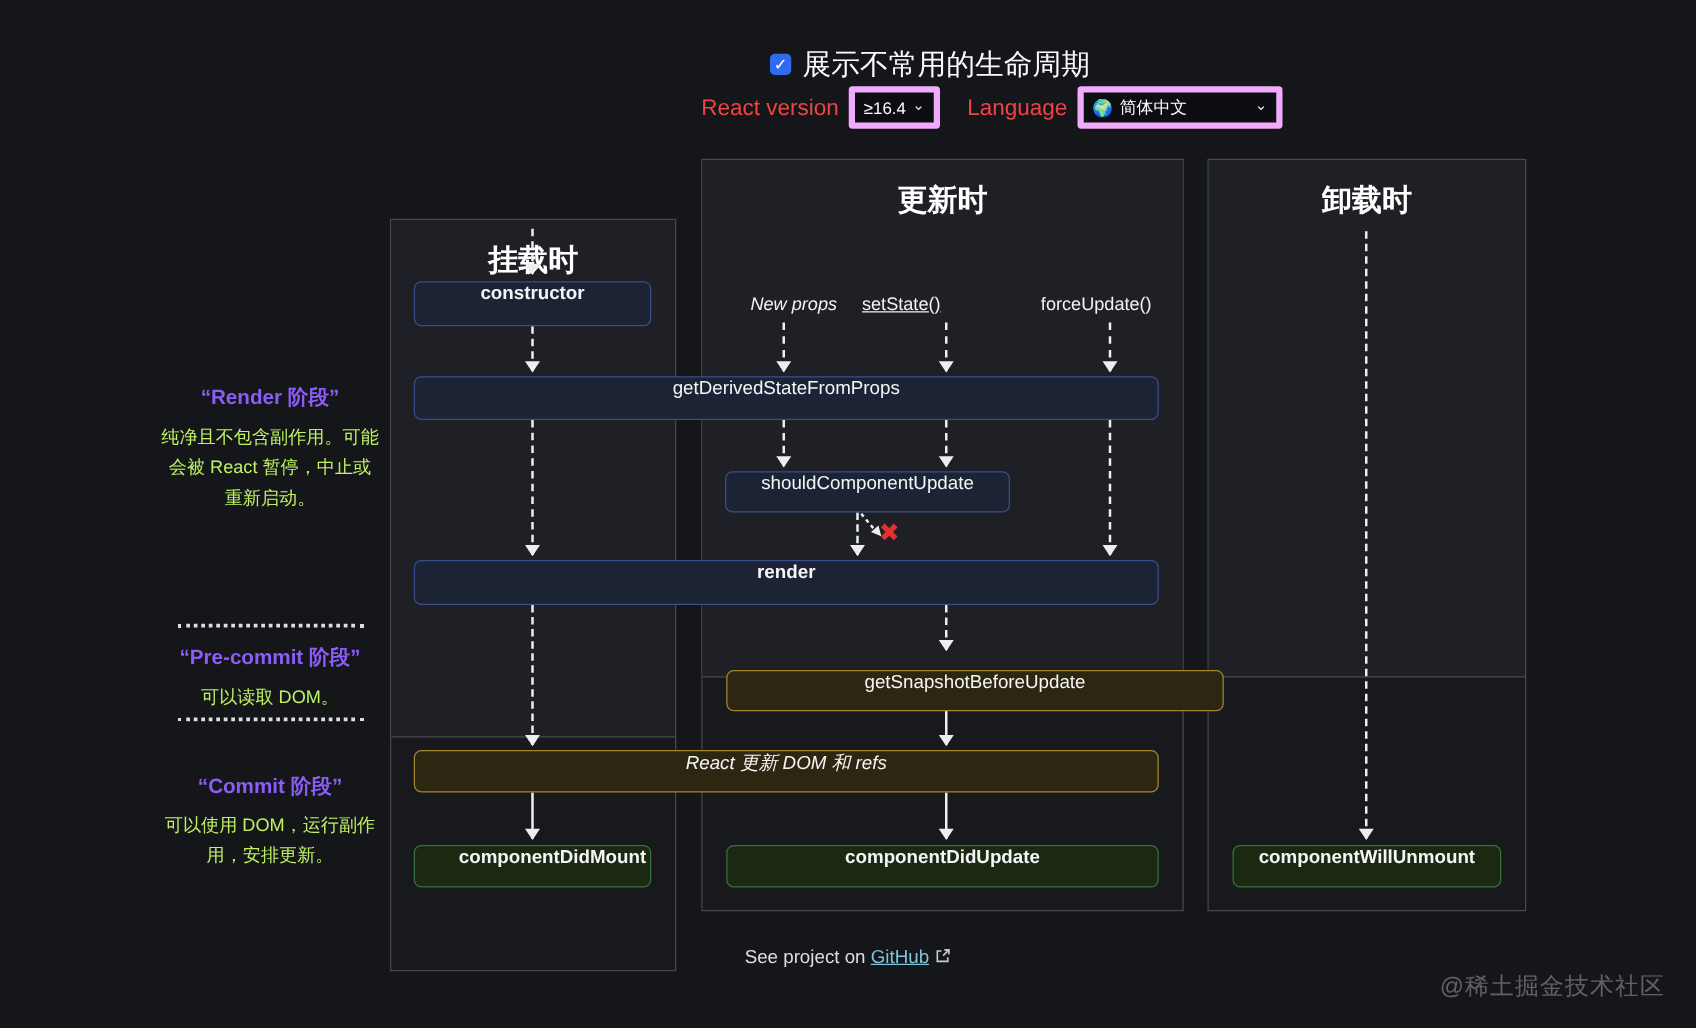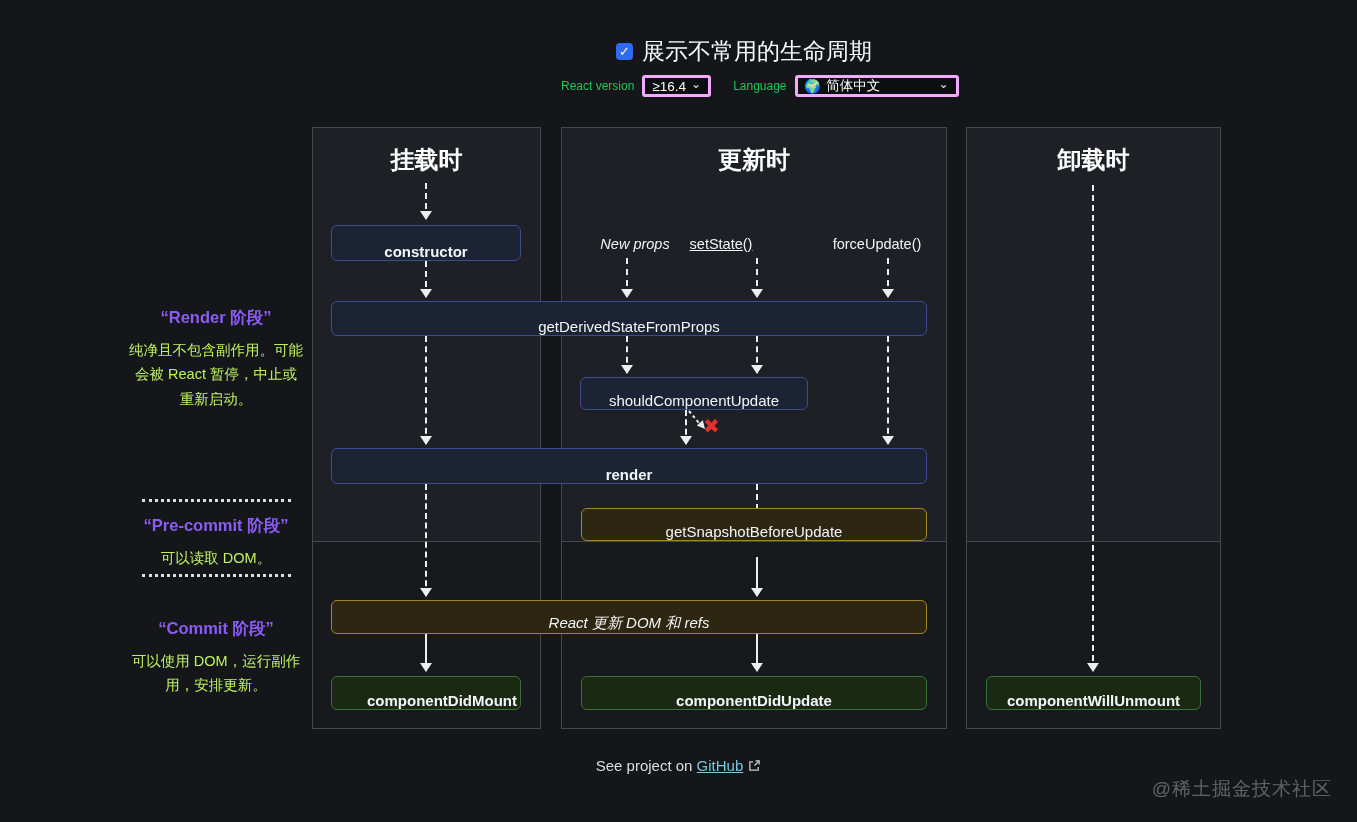--- a/index.html
+++ b/index.html
@@ -6,35 +6,35 @@
   html,body { background:#151619; }
   body { font-family:"Liberation Sans","DejaVu Sans",sans-serif; color:#f2f3f5; }
   #stage { position:relative; width:1357px; height:822px; background:#151619; overflow:hidden; }
 
   
   .title-row { position:absolute; left:616px; top:36px; display:flex; align-items:center; gap:9px; }
   .checkbox { width:17px; height:17px; border-radius:4px; background:#2e6bf0; color:#fff;
               font-size:13px; font-weight:700; display:flex; align-items:center; justify-content:center; cursor:pointer; }
   .title-label { font-size:23px; color:#fafbfc; }
   .controls-row { position:absolute; left:561px; top:74px; height:24px; display:flex; align-items:center; gap:8px; }
-  .ctrl-label { font-size:12px; color:#22c55e; }
-  .select { display:flex; align-items:center; gap:5px; border:3px solid #f0abfc; border-radius:3px;
-            background:#0d0e12; color:#fff; font-size:13.5px; height:22px; padding:0 7px; cursor:pointer; }
+  .ctrl-label { font-size:18px; color:#ef4444; }
+  .select { display:flex; align-items:center; gap:5px; border:5px solid #f0abfc; border-radius:3px;
+            background:#0d0e12; color:#fff; font-size:13.5px; height:34px; padding:0 7px; cursor:pointer; }
   .select .chev { font-size:12px; line-height:10px; color:#e8e9eb; transform:translateY(-2px); }
   .select.lang { width:164px; }
   .select.lang .chev { margin-left:auto; }
   .spacer12 { width:6px; }
 
   
   .col { position:absolute; top:127px; height:602px; border:1px solid #45474c; background:#17191d; }
   .col-top { position:absolute; left:0; top:0; right:0; height:414px; background:#1e2025; border-bottom:1px solid #45474c; }
   .col-title { position:absolute; left:0; right:0; top:16px; text-align:center; font-size:24px; font-weight:700; color:#ffffff; }
 
   
-  .mbox { position:absolute; display:flex; align-items:flex-end; justify-content:center;
+  .mbox { position:absolute; display:flex; align-items:flex-start; justify-content:center;
           border-radius:6px; font-size:15px; color:#f4f5f7; border:1px solid; z-index:3; cursor:pointer; }
   .mbox.blue  { background:#1b2334; border-color:#3b4e8c; }
   .mbox.gold  { background:#2d2711; border-color:#a3862c; }
   .mbox.green { background:#1b2913; border-color:#39713b; }
   .mbox.bold  { font-weight:700; }
   .mbox.italic{ font-style:italic; }
 
   
   .trigger { position:absolute; transform:translateX(-50%); font-size:14.5px; color:#f2f3f5; white-space:nowrap; }
   .trigger.italic { font-style:italic; }
@@ -80,21 +80,21 @@
     </span>
     <span class="spacer12"></span>
     <span class="ctrl-label">Language</span>
     <span class="select lang">
       <span>🌍</span>
       <span>简体中文</span>
       <span class="chev">⌄</span>
     </span>
   </div>
 
-  <div class="col" style="left:312px; width:229px;">
+  <div class="col" style="left:312px; width:229px;margin-top:48px;">
     <div class="col-top"></div>
     <div class="col-title">挂载时</div>
   </div>
   <div class="col" style="left:561px; width:386px;">
     <div class="col-top"></div>
     <div class="col-title">更新时</div>
   </div>
   <div class="col" style="left:966px; width:255px;">
     <div class="col-top"></div>
     <div class="col-title">卸载时</div>
@@ -133,21 +133,21 @@
   </div>
   <div class="mbox blue" style="left:331px; top:301px; width:596px; height:35px;">
     <span>getDerivedStateFromProps</span>
   </div>
   <div class="mbox blue" style="left:580px; top:377px; width:228px; height:33px;">
     <span>shouldComponentUpdate</span>
   </div>
   <div class="mbox blue bold" style="left:331px; top:448px; width:596px; height:36px;">
     <span>render</span>
   </div>
-  <div class="mbox gold" style="left:581px; top:508px; width:346px; height:33px;">
+  <div class="mbox gold" style="left:581px; top:536px; width:398px; height:33px;">
     <span>getSnapshotBeforeUpdate</span>
   </div>
   <div class="mbox gold italic" style="left:331px; top:600px; width:596px; height:34px;">
     <span>React 更新 DOM 和 refs</span>
   </div>
   <div class="mbox green bold" style="left:331px; top:676px; width:190px; height:34px;padding-left:32px;">
     <span>componentDidMount</span>
   </div>
   <div class="mbox green bold" style="left:581px; top:676px; width:346px; height:34px;">
     <span>componentDidUpdate</span>

